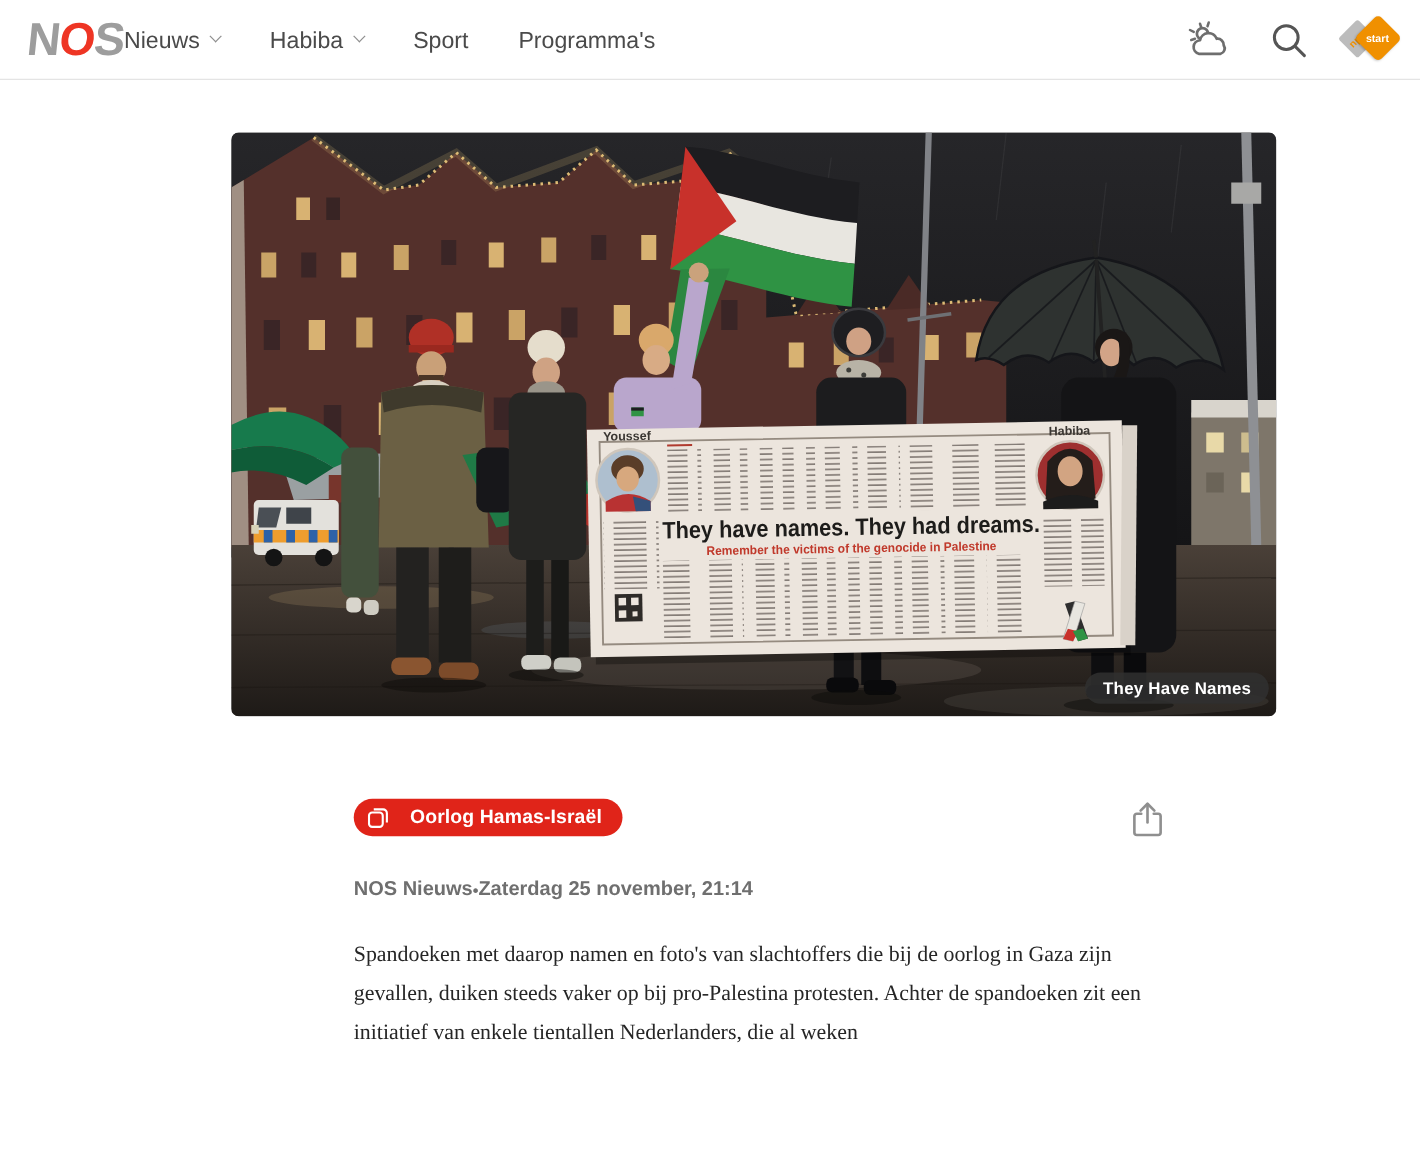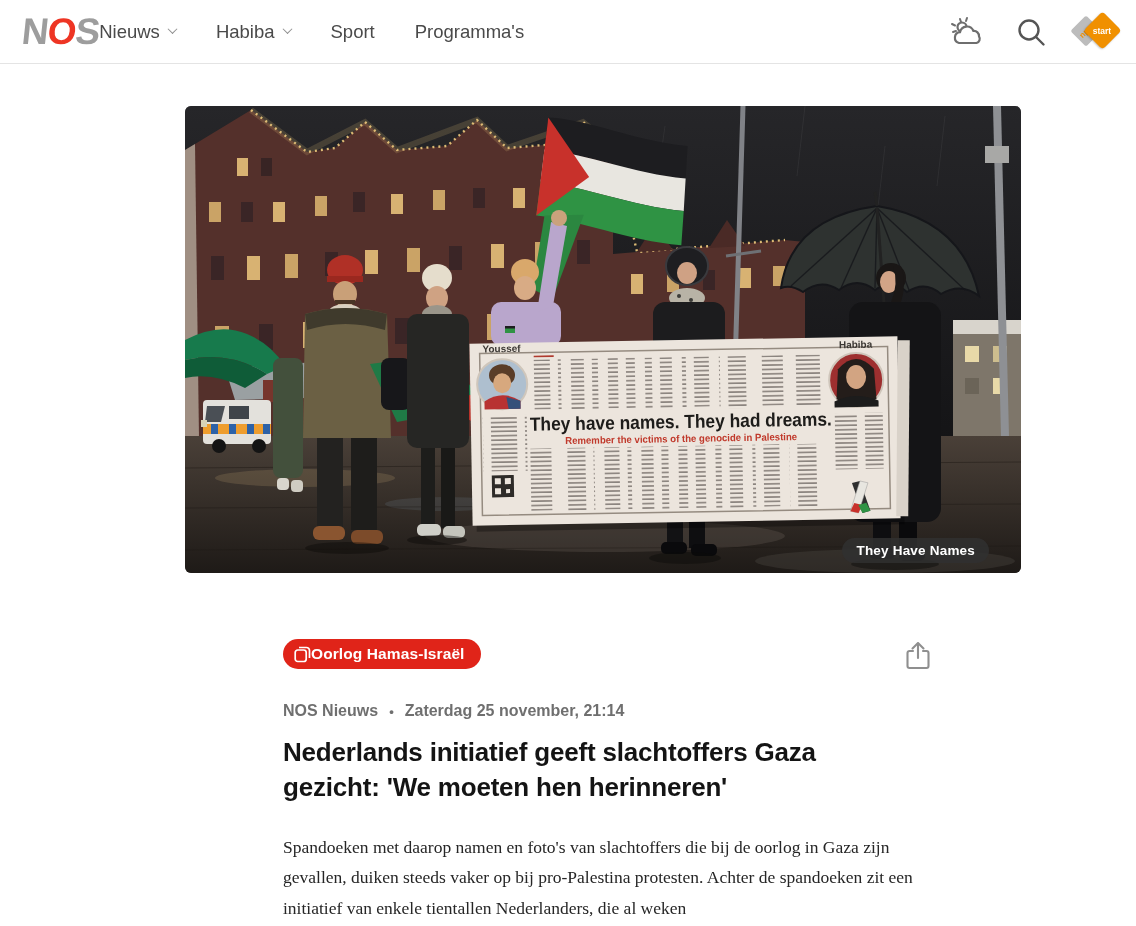--- a/index.html
+++ b/index.html
@@ -30,31 +30,31 @@
     background:#f09000; transform:rotate(45deg); border-radius:4px;
     display:flex; align-items:center; justify-content:center;
     box-shadow:0 1px 2px rgba(0,0,0,.25); }
   .npo-orange span { transform:rotate(-45deg); color:#fff; font-size:8.5px; font-weight:bold; }
 
   
   .main { width:836px; margin-left:185px; }
   .hero { position:relative; width:836px; height:467px; margin-top:42px;
     border-radius:6px; overflow:hidden; background:#737373; }
   .hero svg { display:block; }
-  .photo-caption { position:absolute; right:32px; bottom:10px;
+  .photo-caption { position:absolute; right:6px; bottom:10px;
     background:rgba(48,48,48,.85); color:#fff; font-size:13.5px; font-weight:bold;
     padding:5px 14px; border-radius:15px; letter-spacing:.2px; }
 
   .article { width:648px; margin-left:98px; margin-top:66px; }
   .badge-row { display:flex; align-items:flex-start; justify-content:space-between; }
-  .tag-badge { display:flex; align-items:center; gap:0; background:#e02419; color:#fff;
+  .tag-badge { display:flex; align-items:center; gap:17px; background:#e02419; color:#fff;
     font-weight:bold; font-size:15.5px; padding:6px 16px 6px 11px; border-radius:17px;
     cursor:pointer; letter-spacing:.1px; }
   .share-btn { cursor:pointer; margin-top:2px; }
-  .byline { display:flex; align-items:center; gap:11px; margin-top:27px;
+  .byline { display:flex; align-items:center; margin-top:27px;
     font-size:16px; font-weight:bold; color:#6f6f6f; }
   .byline .dot { font-size:13px; color:#6f6f6f; }
   h1.headline { margin-top:15px; width:600px; font-size:26px; line-height:1.34;
     color:#141414; font-weight:bold; letter-spacing:-.2px; }
   .lead { margin-top:27px; width:648px; font-size:17.5px; line-height:1.76; color:#262626;font-family:Liberation Serif, serif; }
 </style>
 </head>
 <body>
 
 <div class="header">
@@ -418,17 +418,16 @@
         </svg>
       </div>
     </div>
 
     <div class="byline">
       <span>NOS Nieuws</span>
       <span class="dot">•</span>
       <span>Zaterdag 25 november, 21:14</span>
     </div>
 
-    <h1 class="headline">Nederlands initiatief geeft slachtoffers Gaza gezicht: 'We moeten hen herinneren'</h1>
 
     <p class="lead">Spandoeken met daarop namen en foto's van slachtoffers die bij de oorlog in Gaza zijn gevallen, duiken steeds vaker op bij pro-Palestina protesten. Achter de spandoeken zit een initiatief van enkele tientallen Nederlanders, die al weken</p>
   </div>
 </div>
 
 </body></html>

